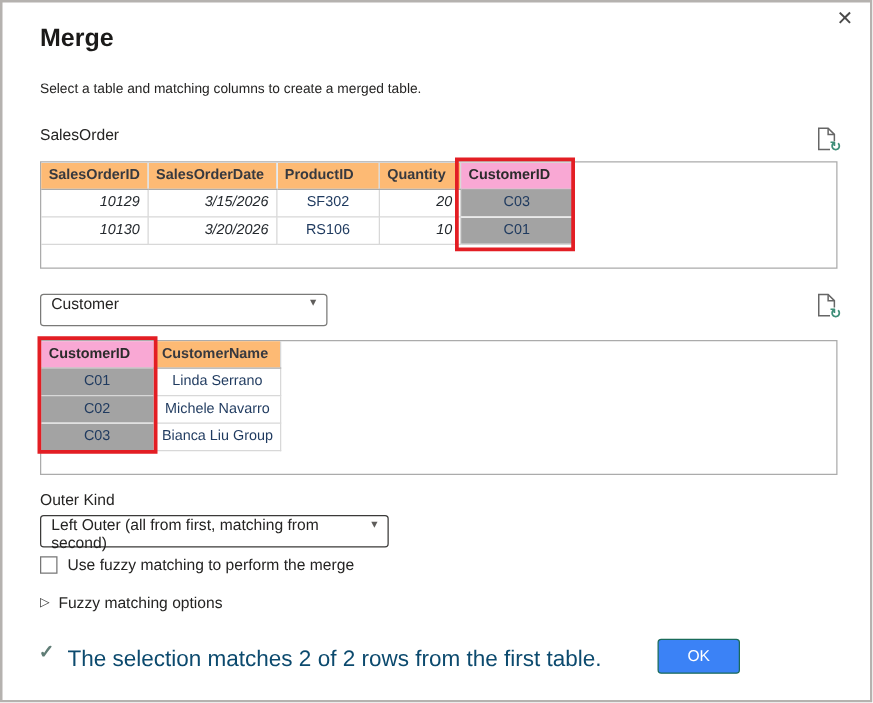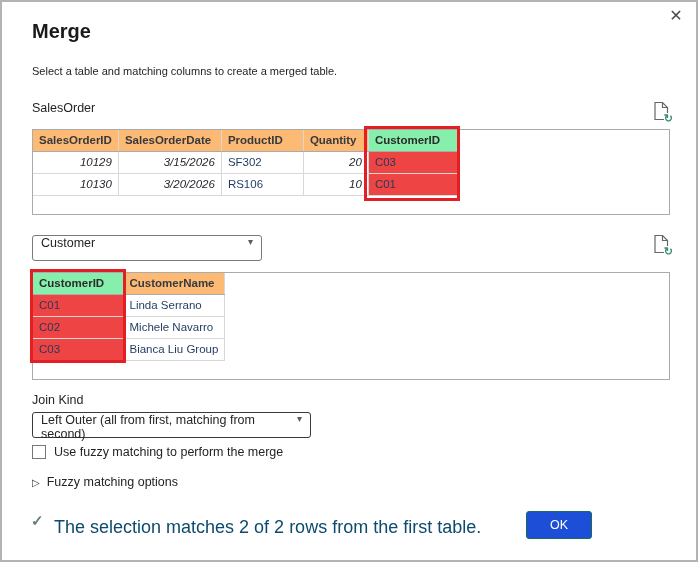--- a/index.html
+++ b/index.html
@@ -54,23 +54,23 @@
     border: 1px solid #d8d8d8;
     height: 21px; padding: 0 6px;
     overflow: hidden; white-space: nowrap;
   }
   tr:first-child th { border-top: none; }
   th:first-child, td:first-child { border-left: none; }
   th {
     background: #fdba74; font-weight: 700; color: #37393f;
     text-align: left; border-bottom: 1px solid #ababab;
   }
-  td { height: 22px; color: #1f3a5f; }
-  th.sel { background: #86efac; color: #2b2b2b; }
-  td.sel { background: #ef4444; }
+  td { height: 22px; color: #1f3a5f; text-align: center; }
+  th.sel { background: #f9a8d4; color: #2b2b2b; }
+  td.sel { background: #a3a3a3; }
   td.num { text-align: right; font-style: italic; color: #24292e; }
 
   .redbox {
     position: absolute; border: 3px solid #e31e24;
     pointer-events: none; background: transparent;
   }
   .redbox.r1 { left: 331px; top: -4px; width: 96px; height: 75px; }
   .redbox.r2 { left: -3px; top: -4px; width: 96px; height: 94px; }
 
   .select {
@@ -102,21 +102,21 @@
 
   .status-check {
     position: absolute; left: 29px; top: 510px;
     font-size: 15px; font-weight: 700; color: #607d76;
   }
   .status-text { position: absolute; left: 52px; top: 515px; font-size: 18px; color: #0c4a6e; }
 
   button { font-family: "Liberation Sans", sans-serif; font-size: 12.5px; cursor: pointer; }
   .ok {
     position: absolute; left: 524px; top: 509px; width: 66px; height: 28px;
-    background: #1d4ed8; color: #fff; border: 1px solid #1a6b5a; border-radius: 3px;
+    background: #3b82f6; color: #fff; border: 1px solid #1a6b5a; border-radius: 3px;
   }
   .cancel {
     position: absolute; left: 600px; top: 509px; width: 68px; height: 28px;
     background: #fff; color: #1b1a19; border: 1px solid #979593; border-radius: 3px;
   }
 
   
   .t1 col.c0 { width: 85px; } .t1 col.c1 { width: 103px; }
   .t1 col.c2 { width: 82px; } .t1 col.c3 { width: 65px; }
   .t1 col.c4 { width: 90px; }
@@ -212,21 +212,21 @@
       </tr>
       <tr>
         <td class="sel">C03</td>
         <td>Bianca Liu Group</td>
       </tr>
     </tbody>
       </table>
     <div class="redbox r2"></div>
   </div>
 
-  <div class="label joinkind-label">Join Kind</div>
+  <div class="label joinkind-label">Outer Kind</div>
   <div class="select join-select">
     <span>Left Outer (all from first, matching from second)</span>
     <span class="chev">▾</span>
   </div>
 
   <label class="checkbox-row">
     <span class="checkbox"></span>
     <span>Use fuzzy matching to perform the merge</span>
   </label>
 

